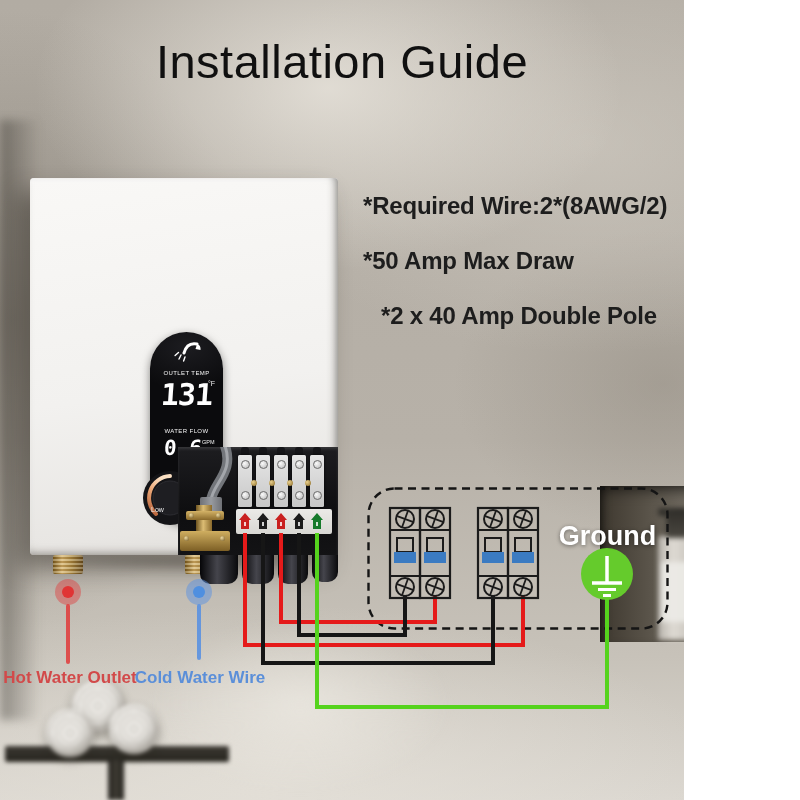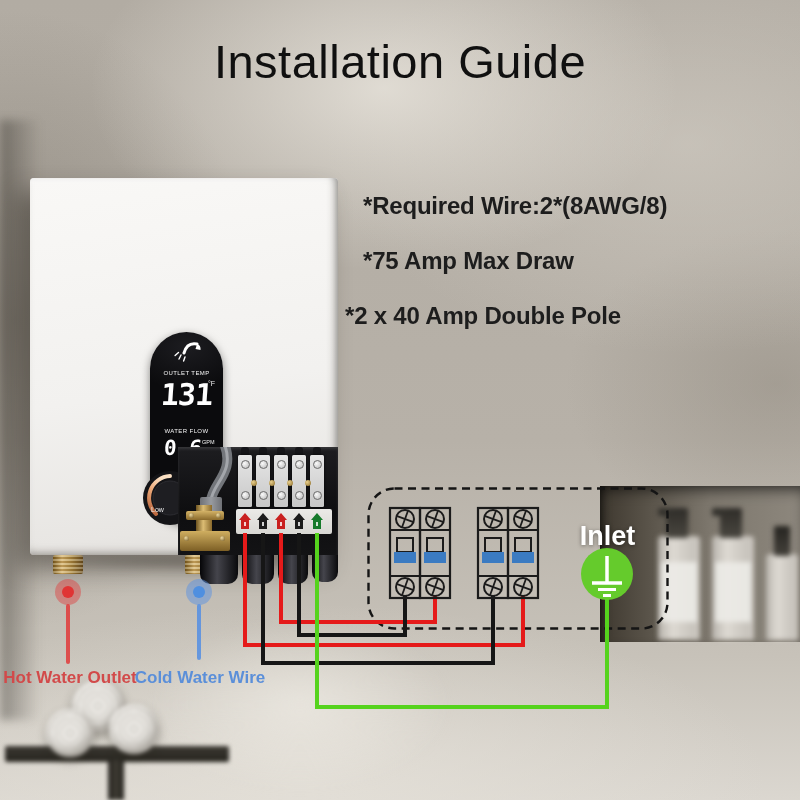--- a/index.html
+++ b/index.html
@@ -1,16 +1,16 @@
 <!DOCTYPE html>
 <html><head>
 <meta charset="utf-8">
 <style>
   html,body{margin:0;padding:0;}
-  .scene{position:relative;width:800px;height:800px;overflow:hidden;
+  .scene{position:relative;width:684px;height:800px;overflow:hidden;
     font-family:"Liberation Sans",sans-serif;background:#b6b0a7;}
   .abs{position:absolute;}
 
   
   .wall{inset:0;
     background:
       radial-gradient(420px 260px at 48% 11%, rgba(234,230,222,.8), transparent 70%),
       radial-gradient(520px 300px at 86% 18%, rgba(214,209,200,.55), transparent 70%),
       radial-gradient(340px 430px at 2% 40%, rgba(84,78,68,.38), transparent 72%),
       radial-gradient(300px 220px at 97% 48%, rgba(138,131,120,.42), transparent 70%),
@@ -139,23 +139,23 @@
 
   <div class="abs towel-group" style="left:0;top:0;width:300px;height:800px;">
     <div class="abs tabletop"></div>
     <div class="abs table-leg"></div>
     <div class="abs towel" style="left:71px;top:679px;width:54px;height:54px;"></div>
     <div class="abs towel" style="left:46px;top:709px;width:48px;height:48px;"></div>
     <div class="abs towel" style="left:109px;top:704px;width:50px;height:50px;"></div>
   </div>
 
   <div class="abs title">Installation Guide</div>
-  <div class="abs spec-line" style="left:363px;top:192px;">*Required Wire:2*(8AWG/8)</div>
-  <div class="abs spec-line" style="left:363px;top:247px;">*75 Amp Max Draw</div>
-  <div class="abs spec-line" style="left:345px;top:302px;">*2 x 40 Amp Double Pole</div>
+  <div class="abs spec-line" style="left:363px;top:192px;">*Required Wire:2*(8AWG/2)</div>
+  <div class="abs spec-line" style="left:363px;top:247px;">*50 Amp Max Draw</div>
+  <div class="abs spec-line" style="left:381px;top:302px;">*2 x 40 Amp Double Pole</div>
 
   <div class="abs unit-shadow"></div>
   <div class="abs heater"></div>
   <div class="abs fitting" style="left:53px;top:555px;"></div>
   <div class="abs fitting" style="left:185px;top:555px;"></div>
 
   <div class="abs display">
     <svg class="abs" style="left:22px;top:9px;" width="32" height="26" viewBox="0 0 32 26">
       <path d="M25 3 q-10 -2 -13 9" fill="none" stroke="#fff" stroke-width="3" stroke-linecap="round"></path>
       <path d="M25 3 q4 1 3.5 6 l-5 -1 z" fill="#fff"></path>
@@ -288,21 +288,21 @@
 
     <g>
       <circle cx="607" cy="574" r="26" fill="#65cb2c"></circle>
       <line x1="607" y1="556" x2="607" y2="582" stroke="#fff" stroke-width="3.5"></line>
       <line x1="592" y1="583" x2="622" y2="583" stroke="#fff" stroke-width="3.5"></line>
       <line x1="598" y1="589.5" x2="616" y2="589.5" stroke="#fff" stroke-width="3"></line>
       <line x1="603" y1="595.5" x2="611" y2="595.5" stroke="#fff" stroke-width="3"></line>
     </g>
   </svg>
 
-  <div class="abs ground-label">Inlet</div>
+  <div class="abs ground-label">Ground</div>
 
   <div class="abs hot" style="left:55px;top:579px;">
     <div class="dot-outer">
         <div class="dot-inner"></div>
       </div>
   </div>
   <div class="abs hot-line"></div>
   <div class="abs cold" style="left:186px;top:579px;">
     <div class="dot-outer">
         <div class="dot-inner"></div>

